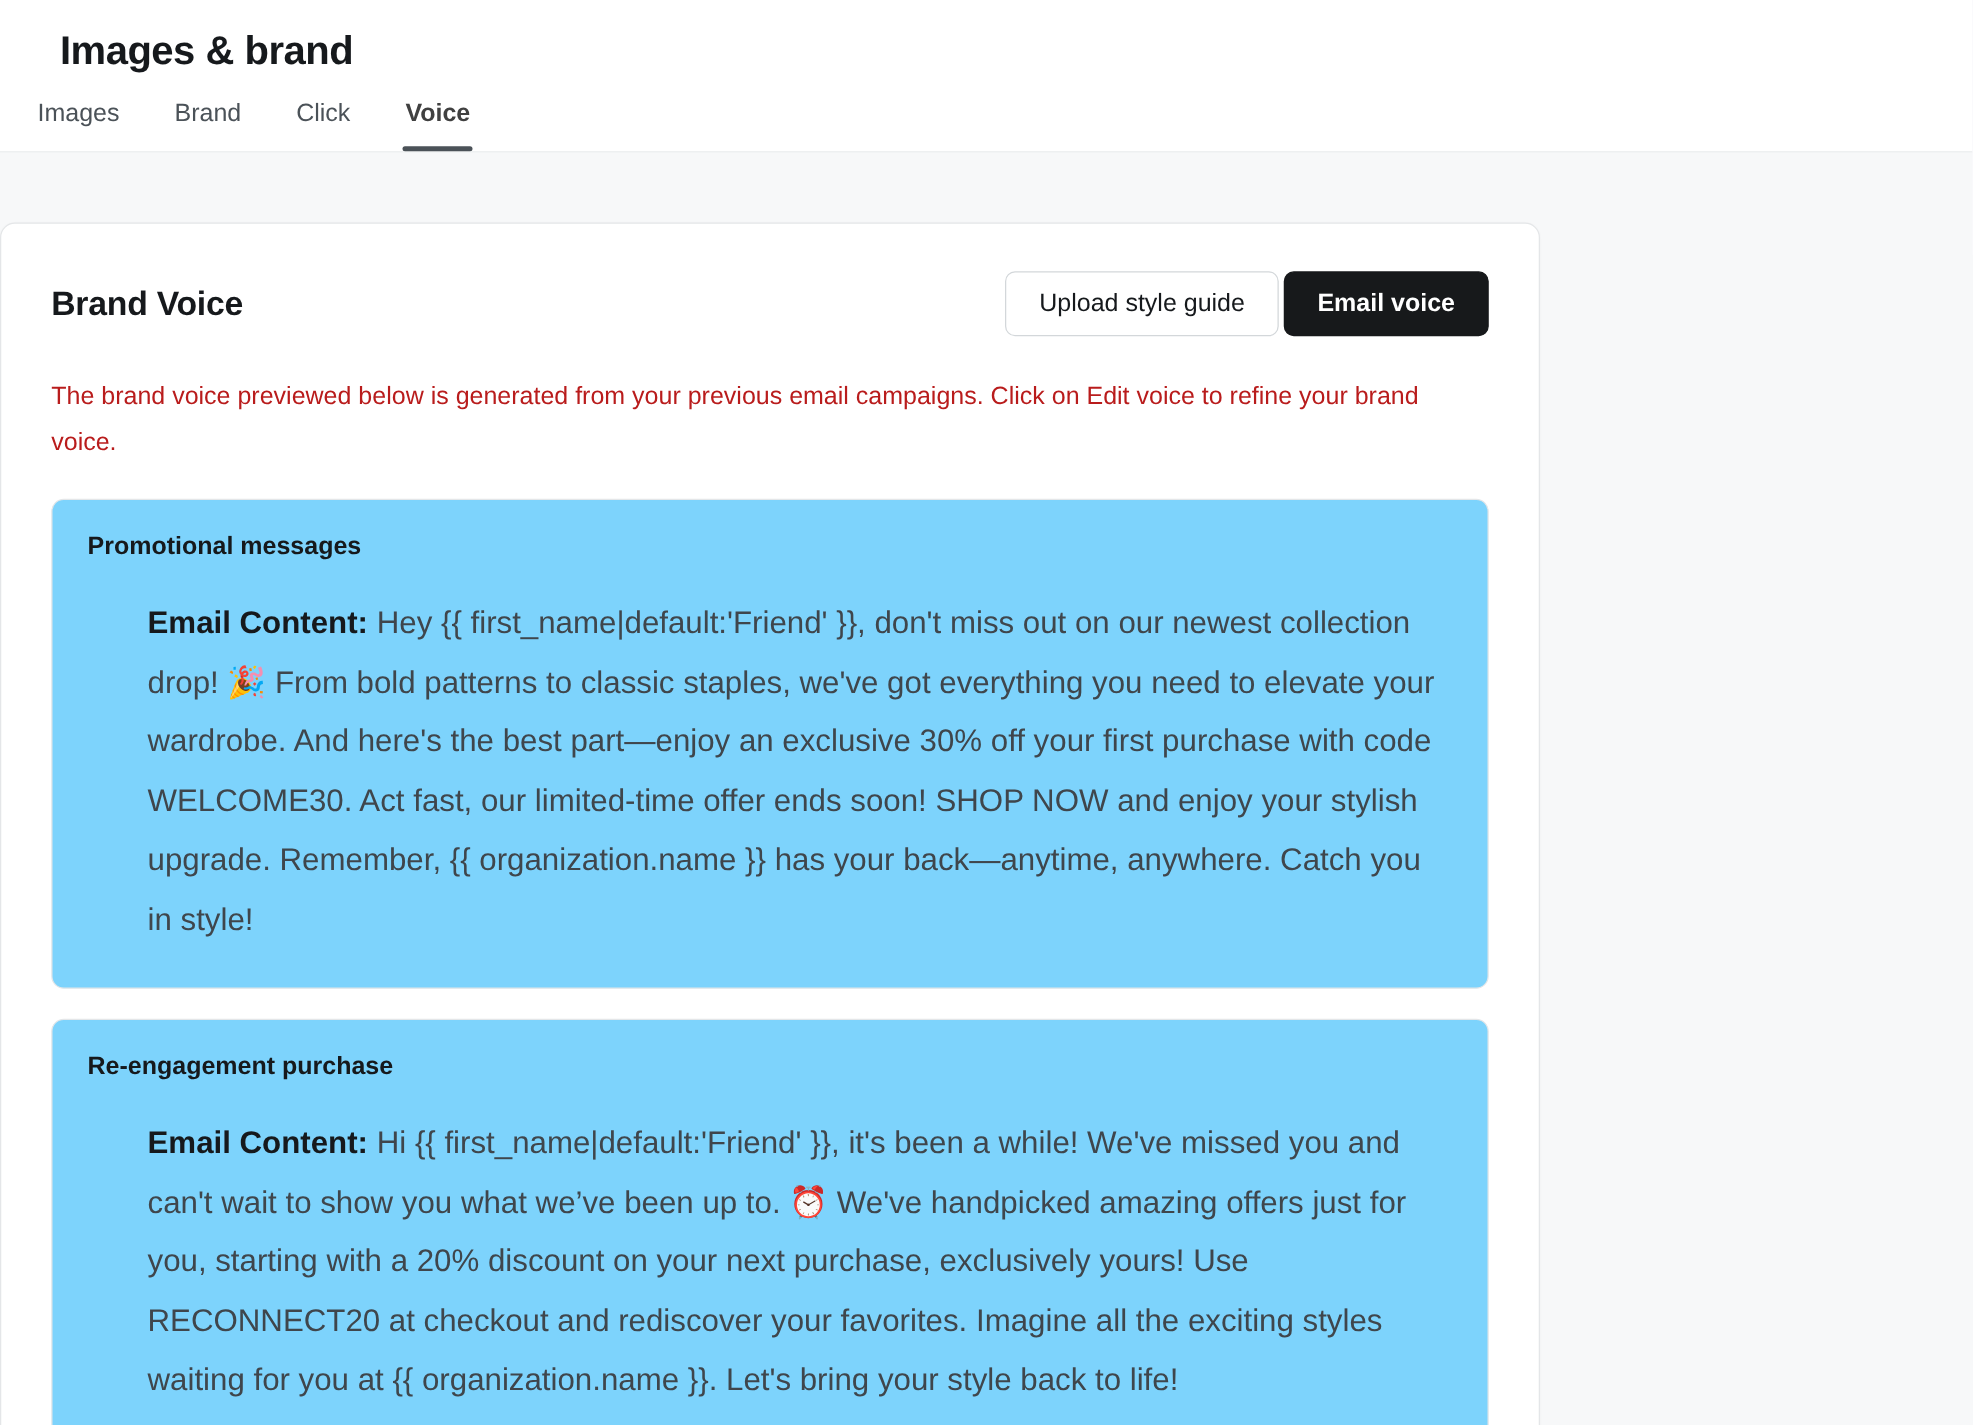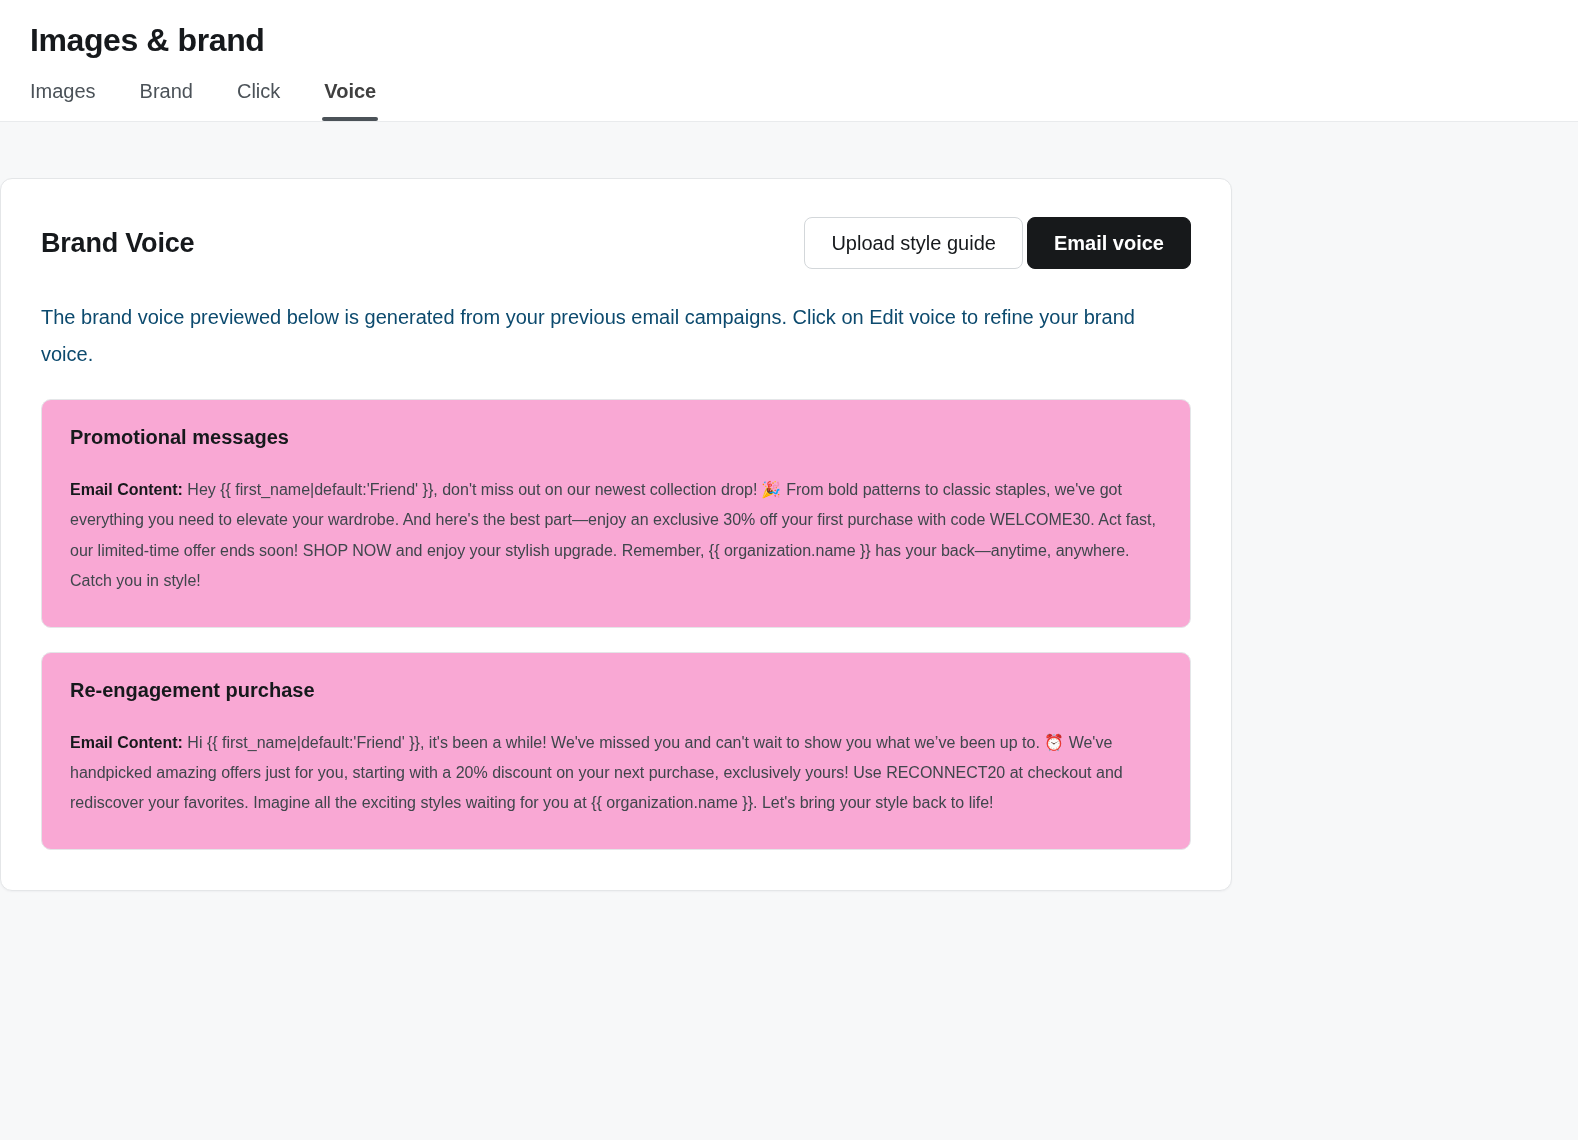--- a/index.html
+++ b/index.html
@@ -17,21 +17,21 @@
   
   .page-header {
     background: #ffffff;
     border-bottom: 1px solid #e9ebed;
     padding: 0;
   }
   .page-title {
     font-size: 32px;
     font-weight: bold;
     letter-spacing: -0.4px;
-    padding: 22px 0 0 30px;
+    padding: 22px 0 0 48px;
     margin: 0;
     color: #16191c;
   }
   .tabbar {
     display: flex;
     align-items: flex-end;
     gap: 0;
     padding: 22px 0 0 30px;
     height: 62px;
   }
@@ -107,42 +107,43 @@
   }
   .btn-primary {
     background: #17191b;
     color: #ffffff;
     border: 1px solid #17191b;
     font-weight: bold;
   }
   .card-desc {
     font-size: 20px;
     line-height: 1.85;
-    color: #0c4a6e;
+    color: #b91c1c;
     max-width: 1120px;
     margin-bottom: 26px;
   }
   .section-box {
     border: 1px solid #e4e6e8;
     border-radius: 10px;
     padding: 26px 28px 30px 28px;
     margin-bottom: 24px;
-    background: #f9a8d4;
+    background: #7dd3fc;
   }
   .section-box:last-child { margin-bottom: 0; }
   .section-heading {
     font-size: 20px;
     font-weight: bold;
     color: #16191c;
     margin-bottom: 26px;
   }
   .section-text {
-    font-size: 16px;
+    font-size: 25px;
     line-height: 1.9;
     color: #3f464c;
+    margin-left: 48px;
   }
   .section-text .lead {
     font-weight: bold;
     color: #16191c;
   }
 </style>
 </head>
 <body>
 
 <div class="page-header">

